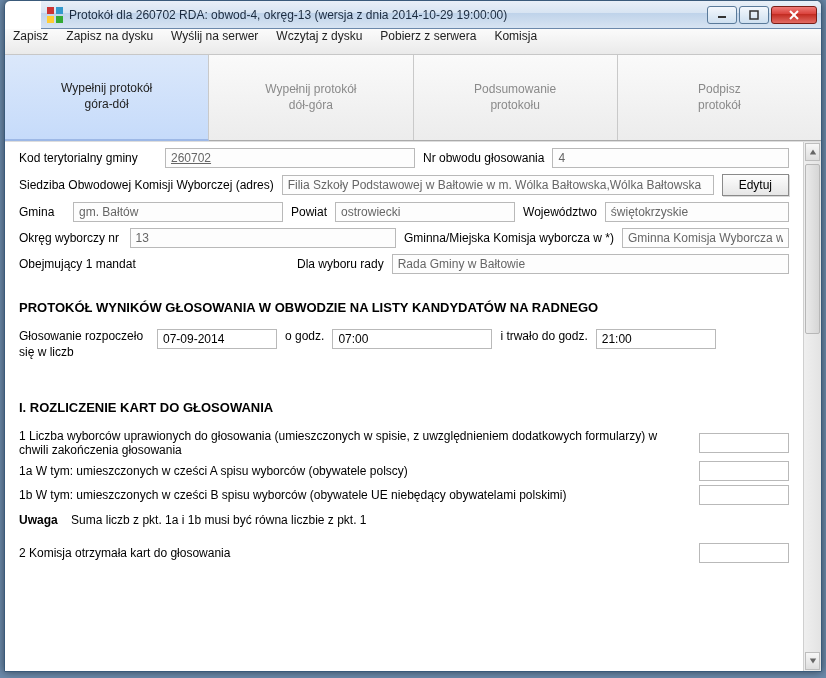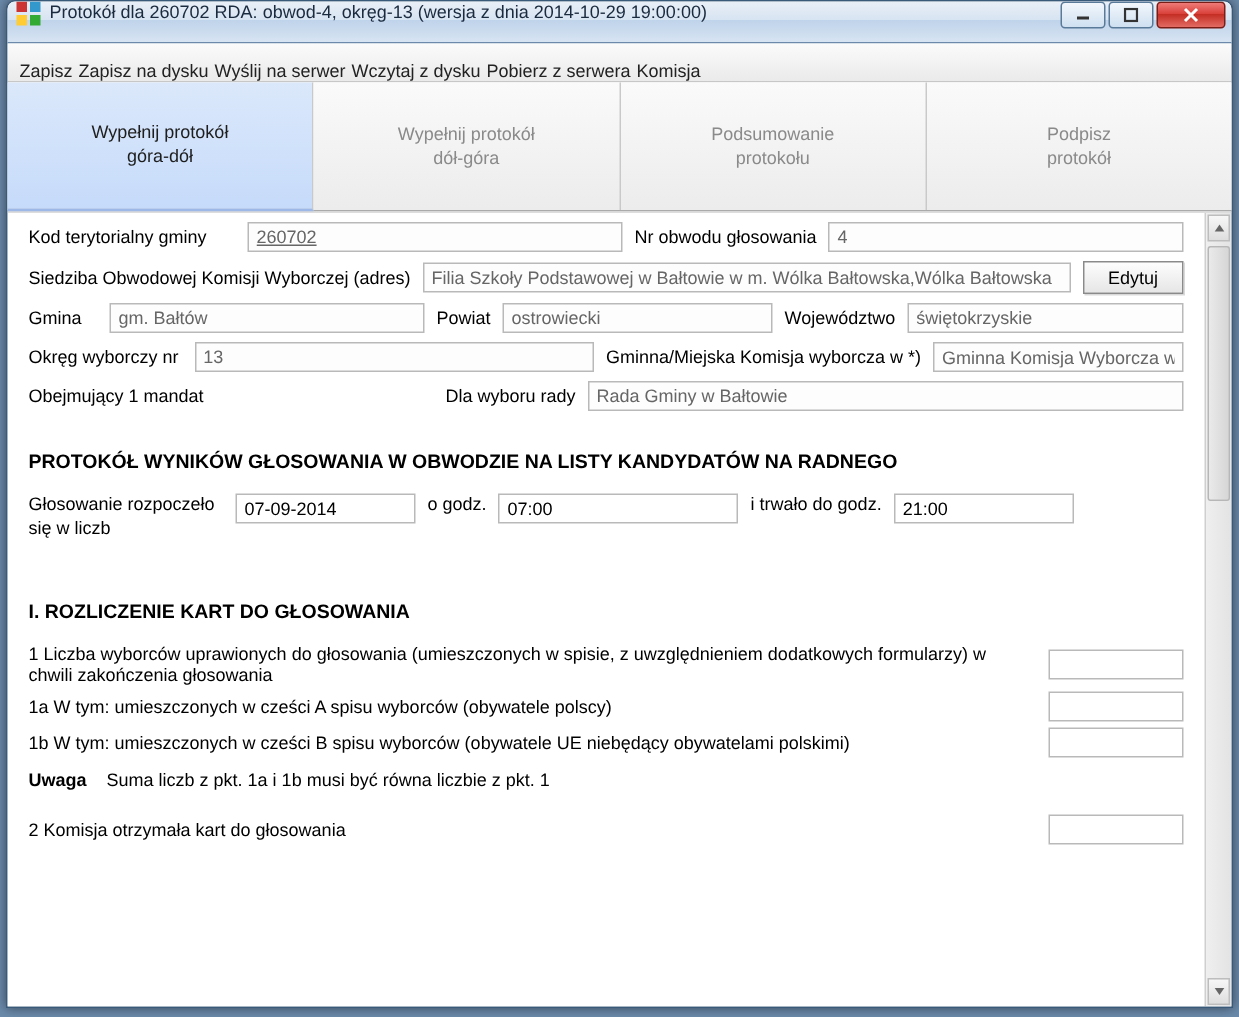--- a/index.html
+++ b/index.html
@@ -24,23 +24,24 @@
     border-radius: 6px 6px 0 0;
     box-shadow: 0 0 8px rgba(0,0,0,.5);
     display: flex;
     flex-direction: column;
     overflow: hidden;
   }
   .titlebar {
     height: 28px;
     background: linear-gradient(to bottom, #e9eff7 0%, #d7e4f2 45%, #bfd3ea 46%, #d7e4f2 100%);
     display: flex;
-    align-items: flex-start;
+    align-items: center;
     padding: 0 4px 0 6px;
     border-bottom: 1px solid #6c89ab;
+    margin-left: 36px;
   }
   .titlebar .app-icon {
     width: 16px; height: 16px;
     margin-right: 6px;
     display:inline-block;
     background:
       linear-gradient(#c33,#c33) 0 0/7px 7px no-repeat,
       linear-gradient(#39c,#39c) 9px 0/7px 7px no-repeat,
       linear-gradient(#fc3,#fc3) 0 9px/7px 7px no-repeat,
       linear-gradient(#3a3,#3a3) 9px 9px/7px 7px no-repeat;
@@ -64,23 +65,23 @@
   .winbtn.close {
     width: 46px;
     background: linear-gradient(to bottom,#ef7b78,#d9403a 45%,#c32c22 46%,#e26b63);
     border-color:#7a1d16; color:#fff;
   }
   .winbtn svg { width:10px; height:10px; }
   .menubar {
     height: 26px;
     background: linear-gradient(to bottom,#fbfbfb,#eaeaea);
     border-bottom: 1px solid #c7c7c7;
-    display:flex; align-items:flex-end;
+    display:flex; align-items:flex-start;
     padding: 0 8px;
-    gap: 4px;
+    gap: 18px;
   }
   .menubar .menuitem { color:#222; cursor:default; }
   .tabstrip {
     height: 86px;
     background: linear-gradient(to bottom,#fdfdfd,#efefef);
     border-bottom: 1px solid #aaa;
     display:flex;
   }
   .tab {
     flex:1;

